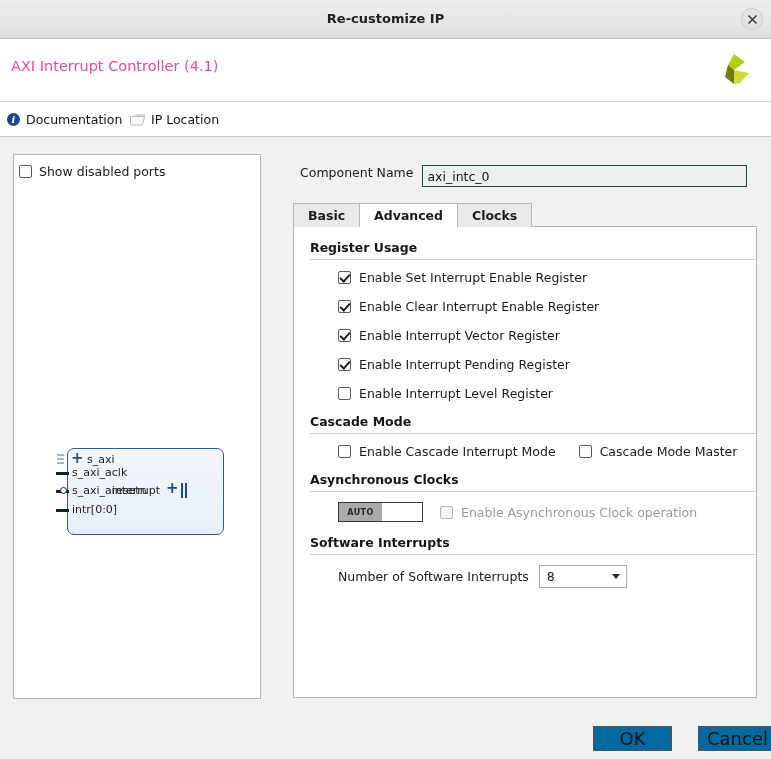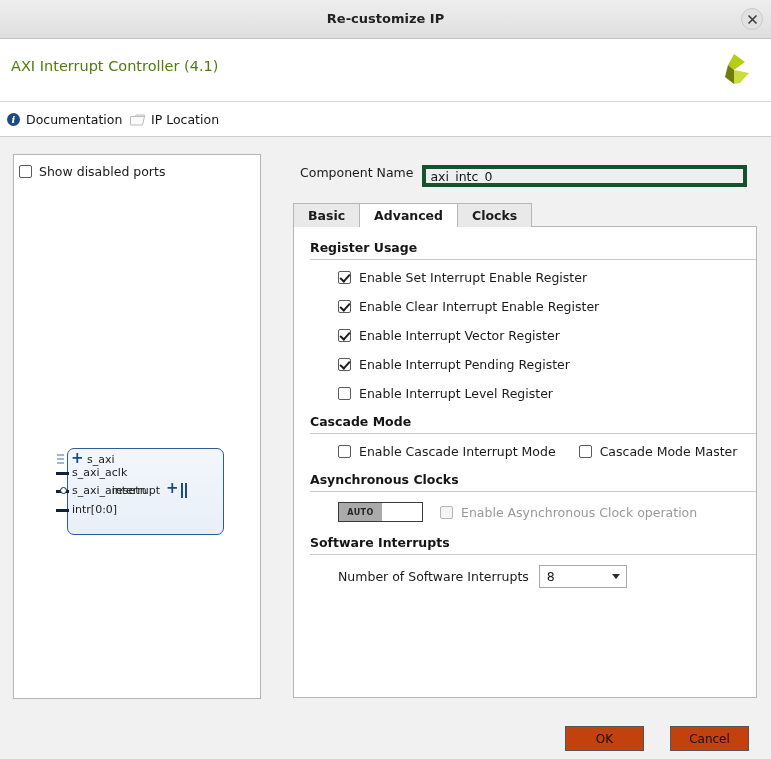--- a/index.html
+++ b/index.html
@@ -58,21 +58,21 @@
     left: 0; top: 39px;
     width: 771px; height: 63px;
     background: #ffffff;
     border-bottom: 1px solid #d6d6d6;
     box-sizing: border-box;
   }
   .ip-title {
     position: absolute;
     left: 11px; top: 19px;
     font-size: 14.5px;
-    color: #4d7c0f;
+    color: #ec4899;
   }
   .logo {
     position: absolute;
     right: 16px; top: 11px;
     width: 42px; height: 42px;
   }
 
   
   .toolbar {
     position: absolute;
@@ -228,21 +228,21 @@
     position: absolute;
     left: 7px; top: 11px;
     display: flex;
     align-items: flex-start;
     gap: 9px;
   }
   .comp-label { font-size: 12.5px; }
   .comp-input {
     width: 325px; height: 22px;
     background: #efefef;
-    border: 4px solid #14532d;
+    border: 1px solid #14532d;
     box-sizing: border-box;
     font-family: "DejaVu Sans", "Liberation Sans", sans-serif;
     font-size: 12.5px;
     color: #141414;
     padding: 0 4px;
     line-height: 20px;
   }
 
   
   .tabstrip {
@@ -374,29 +374,30 @@
     border-right: 4.5px solid transparent;
     border-top: 5px solid #2a2a2a;
   }
 
   
   .footer-btn {
     position: absolute;
     top: 726px;
     height: 25px;
     border: 1px solid #555555;
-    background: #c2410c;
+    background: #0369a1;
     box-sizing: border-box;
     font-family: "DejaVu Sans", "Liberation Sans", sans-serif;
-    font-size: 12px;
+    font-size: 18px;
     color: #111;
     display: flex;
     align-items: center;
     justify-content: center;
     cursor: pointer;
+    margin-left: 28px;
   }
   #ok-button { left: 565px; width: 79px; }
   #cancel-button { left: 670px; width: 79px; }
 </style>
 </head>
 <body>
 
 <div class="titlebar">
   <div class="titlebar-title">Re-customize IP</div>
   <div class="close-btn">

